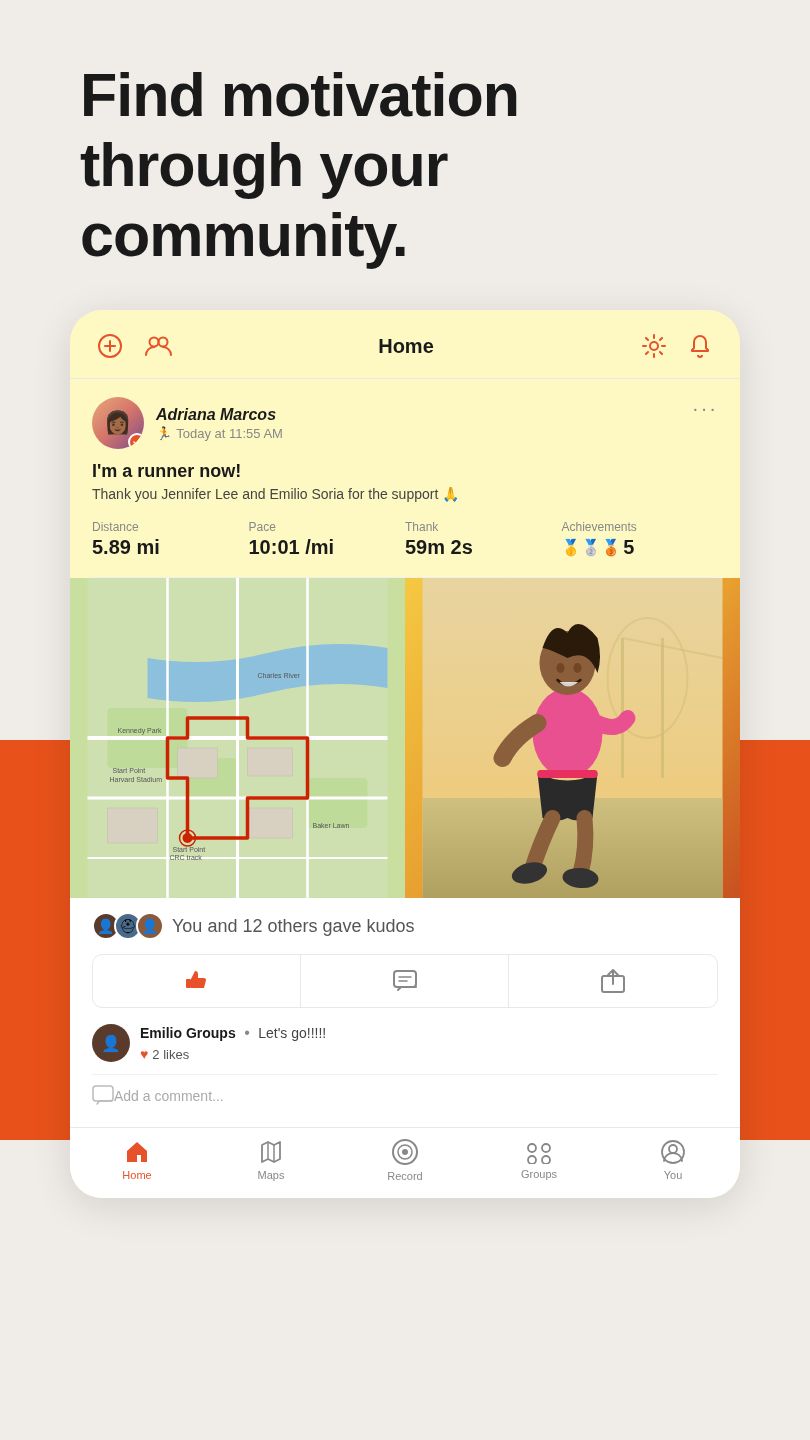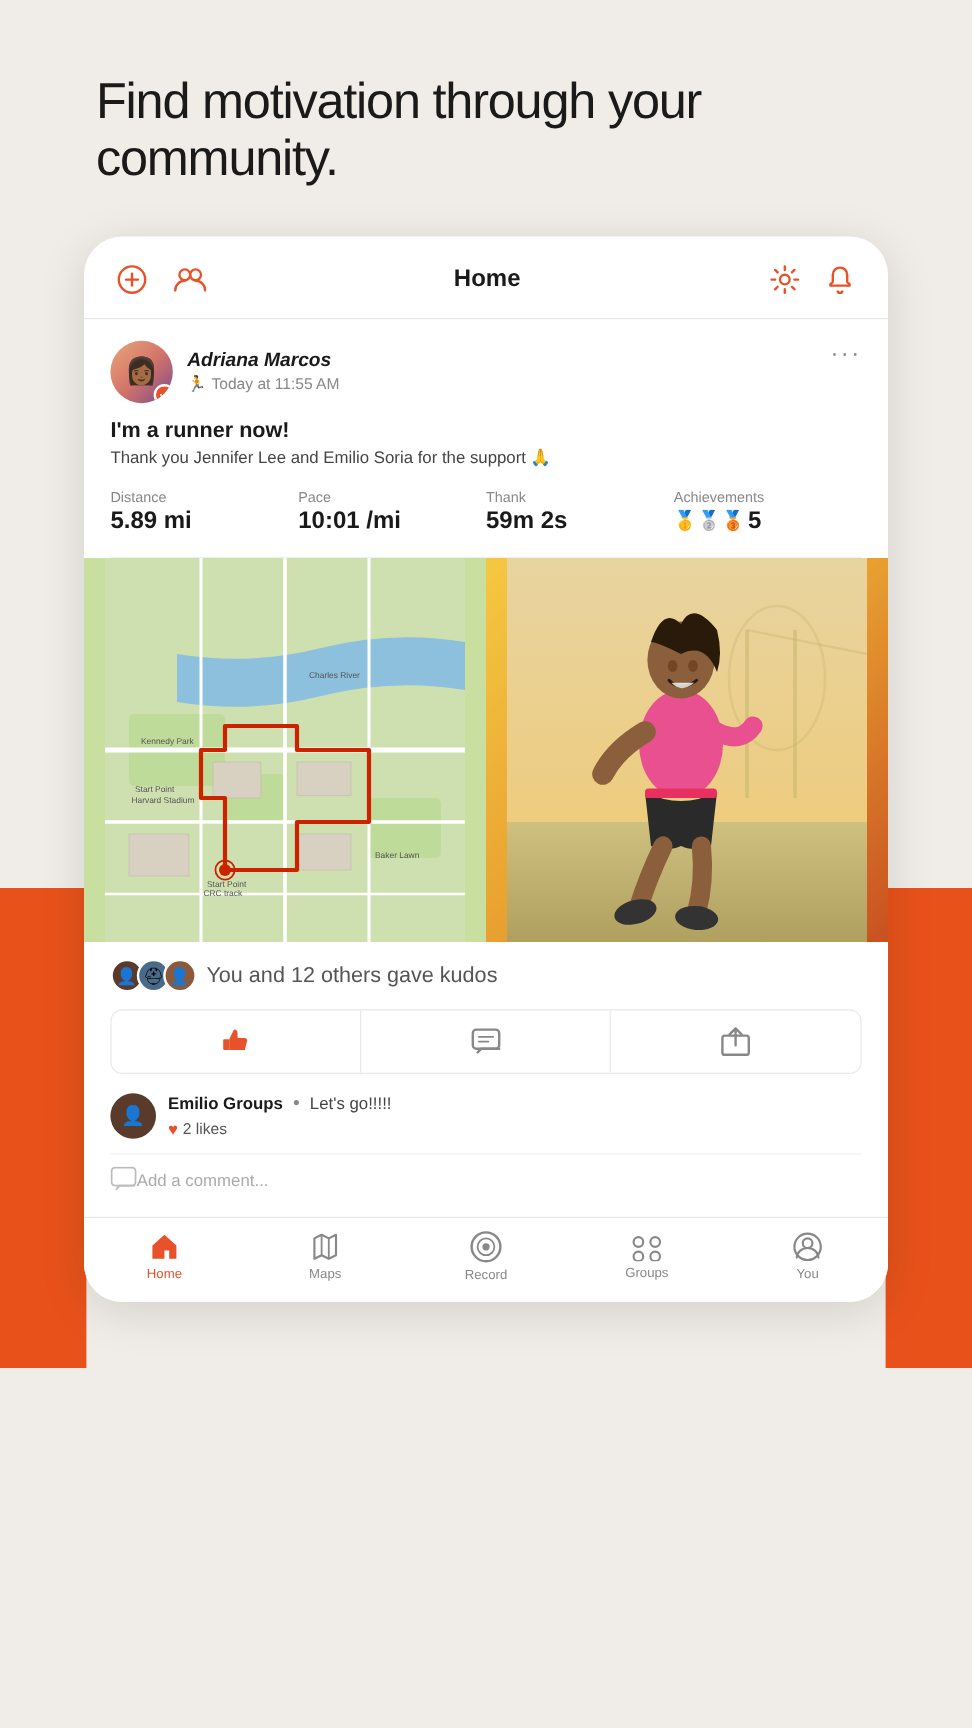--- a/index.html
+++ b/index.html
@@ -10,30 +10,30 @@
       background: #f0ede8;
       overflow-x: hidden;
     }
 
     
     .hero-section {
       background: #f0ede8;
       padding: 60px 80px 40px 80px;
     }
     .hero-title {
-      font-size: 42px;
-      font-weight: 400;
+      font-size: 61px;
+      font-weight: 700;
       color: #1a1a1a;
       line-height: 1.15;
       letter-spacing: -1px;
     }
 
     
     .app-card {
-      background: #ffffff;
+      background: #fef9c3;
       border-radius: 32px;
       margin: 0 70px;
       overflow: hidden;
       box-shadow: 0 8px 40px rgba(0,0,0,0.12);
       position: relative;
       z-index: 2;
     }
 
     
     .app-header {

